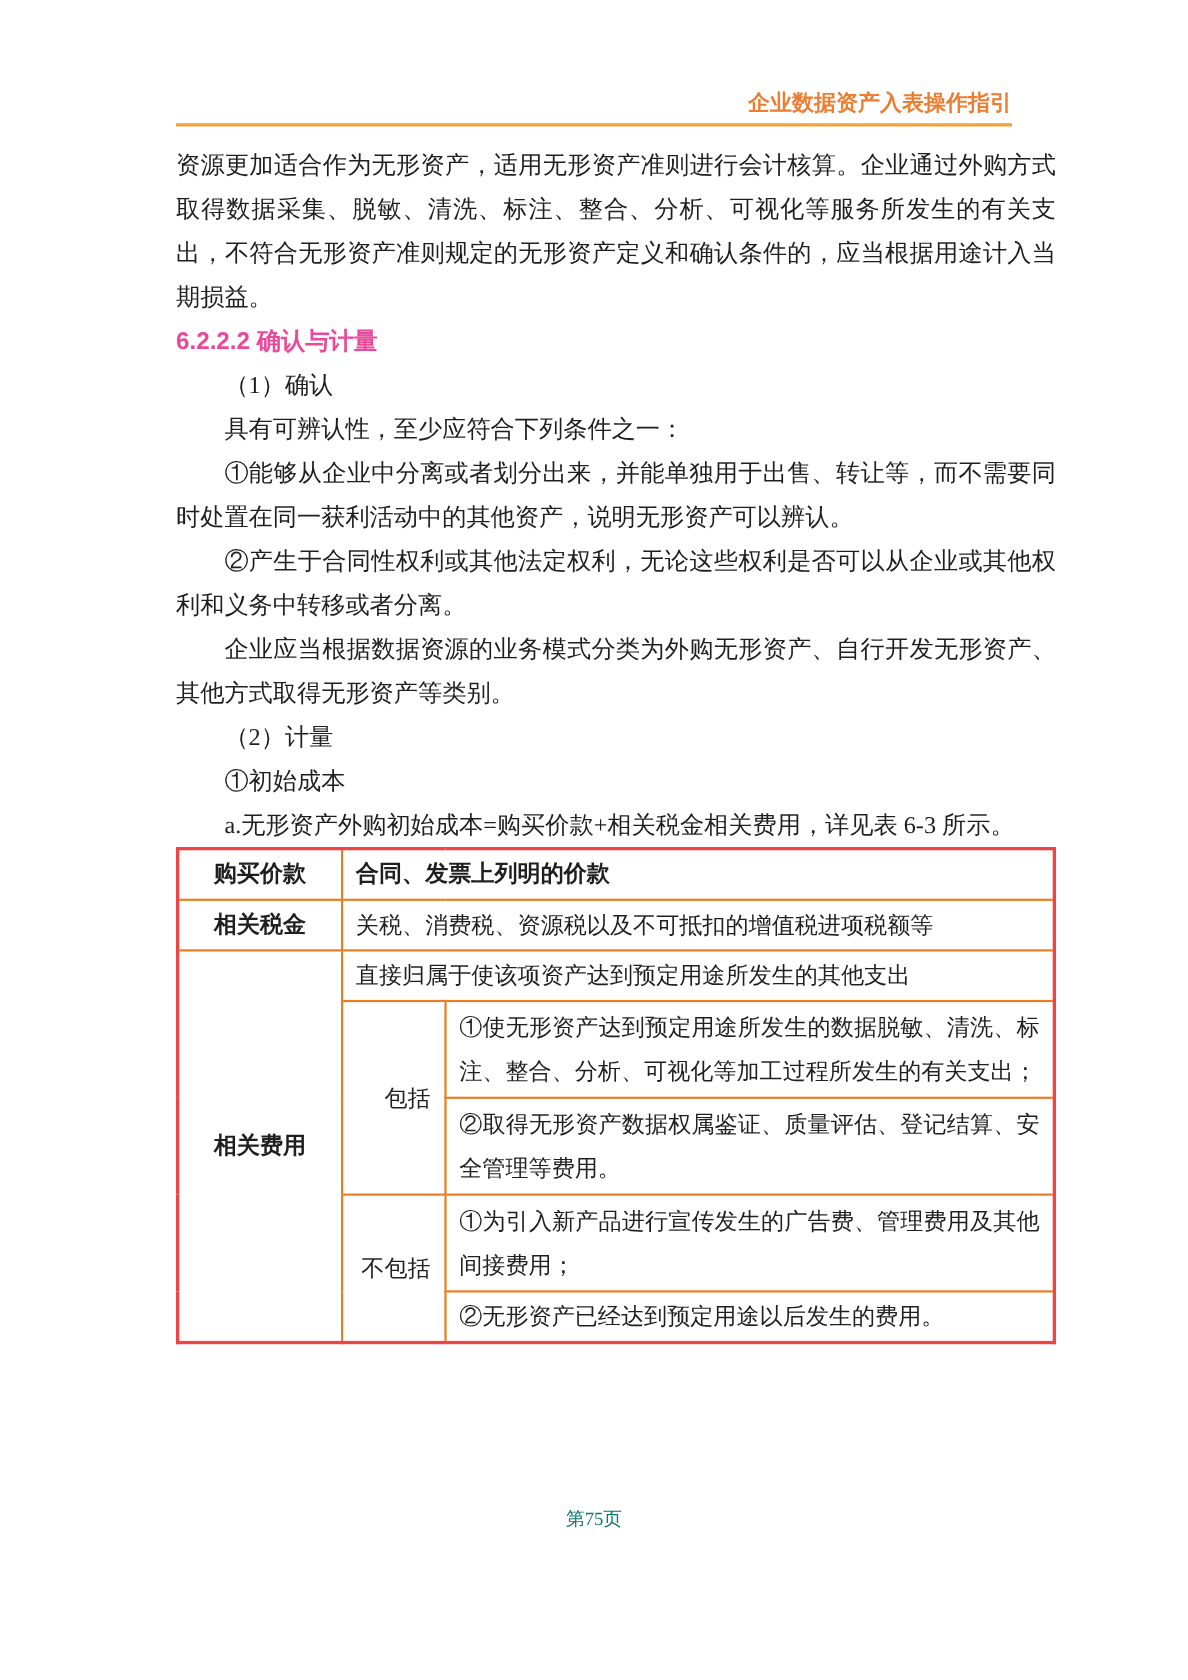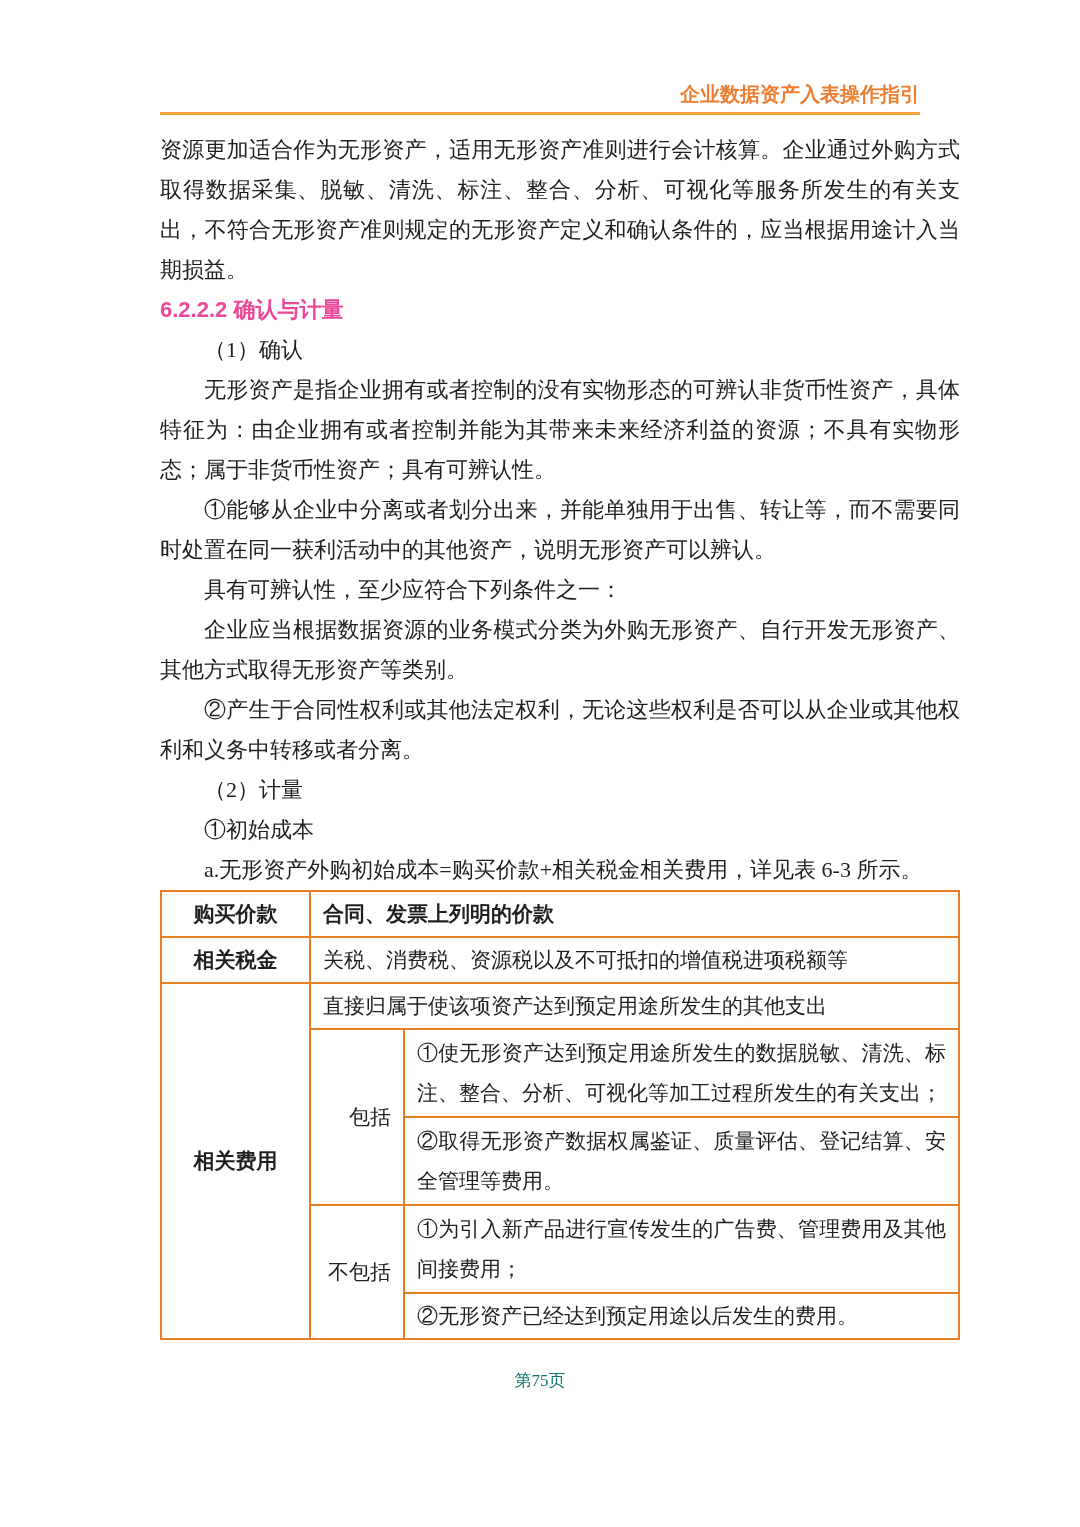--- a/index.html
+++ b/index.html
@@ -46,21 +46,21 @@
     font-family:"Liberation Sans","DejaVu Sans",sans-serif;
     font-weight:bold;font-size:19px;line-height:24px;
     color:#111;
   }
 
   
   table.cost-table{
     width:100%;
     border-collapse:collapse;
     table-layout:fixed;
-    border:1px solid #ef4444;
+    border:3px solid #ef4444;
     font-size:21px;
   }
   table.cost-table td{
     border:2px solid #E87E22;
     vertical-align:middle;
     padding:2px 12px;
     line-height:40px;
   }
   td.label-cell{
     text-align:center;
@@ -93,25 +93,24 @@
 <div class="page">
 
   <div class="header">
     <span class="header-title">企业数据资产入表操作指引</span>
   </div>
 
   <div class="content">
     <p>资源更加适合作为无形资产，适用无形资产准则进行会计核算。企业通过外购方式取得数据采集、脱敏、清洗、标注、整合、分析、可视化等服务所发生的有关支出，不符合无形资产准则规定的无形资产定义和确认条件的，应当根据用途计入当期损益。</p>
     <p class="section-heading">6.2.2.2 确认与计量</p>
     <p class="indent">（1）确认</p>
-    <p class="indent">无形资产是指企业拥有或者控制的没有实物形态的可辨认非货币性资产，具体特征为：由企业拥有或者控制并能为其带来未来经济利益的资源；不具有实物形态；属于非货币性资产；具有可辨认性。</p>
+    <p class="indent">具有可辨认性，至少应符合下列条件之一：</p>
     <p class="indent">①能够从企业中分离或者划分出来，并能单独用于出售、转让等，而不需要同时处置在同一获利活动中的其他资产，说明无形资产可以辨认。</p>
-    <p class="indent">具有可辨认性，至少应符合下列条件之一：</p>
+    <p class="indent">②产生于合同性权利或其他法定权利，无论这些权利是否可以从企业或其他权利和义务中转移或者分离。</p>
     <p class="indent">企业应当根据数据资源的业务模式分类为外购无形资产、自行开发无形资产、其他方式取得无形资产等类别。</p>
-    <p class="indent">②产生于合同性权利或其他法定权利，无论这些权利是否可以从企业或其他权利和义务中转移或者分离。</p>
     <p class="indent">（2）计量</p>
     <p class="indent">①初始成本</p>
     <p class="indent">a.无形资产外购初始成本=购买价款+相关税金相关费用，详见表 6-3 所示。</p>
 
 
     <table class="cost-table">
       <colgroup>
         <col style="width:149px">
         <col style="width:94px">
         <col>

